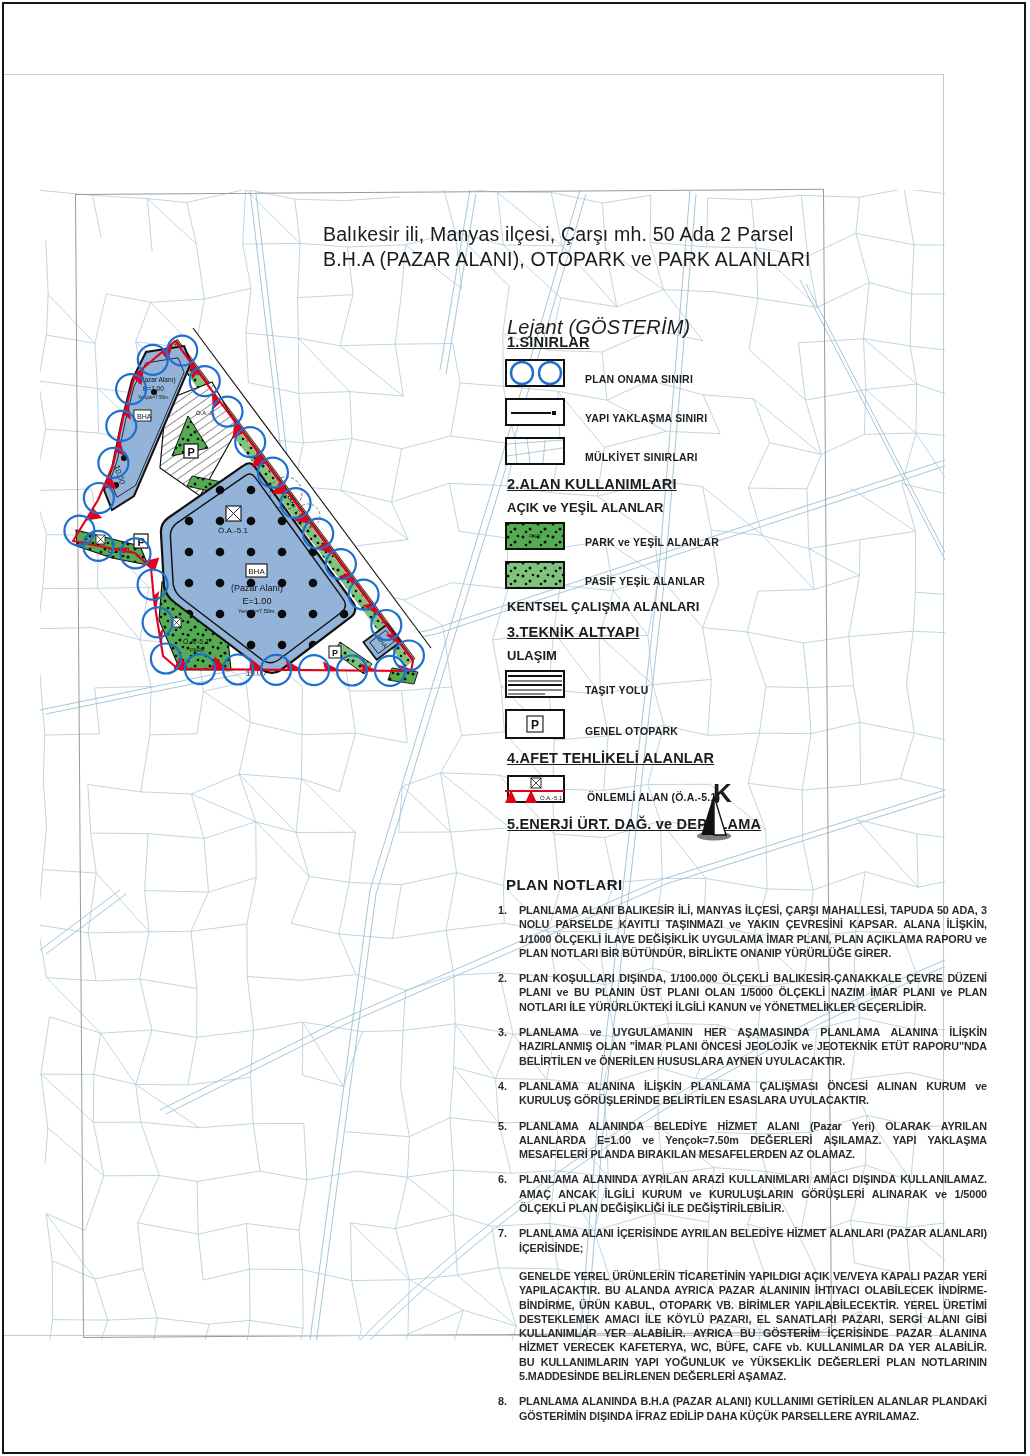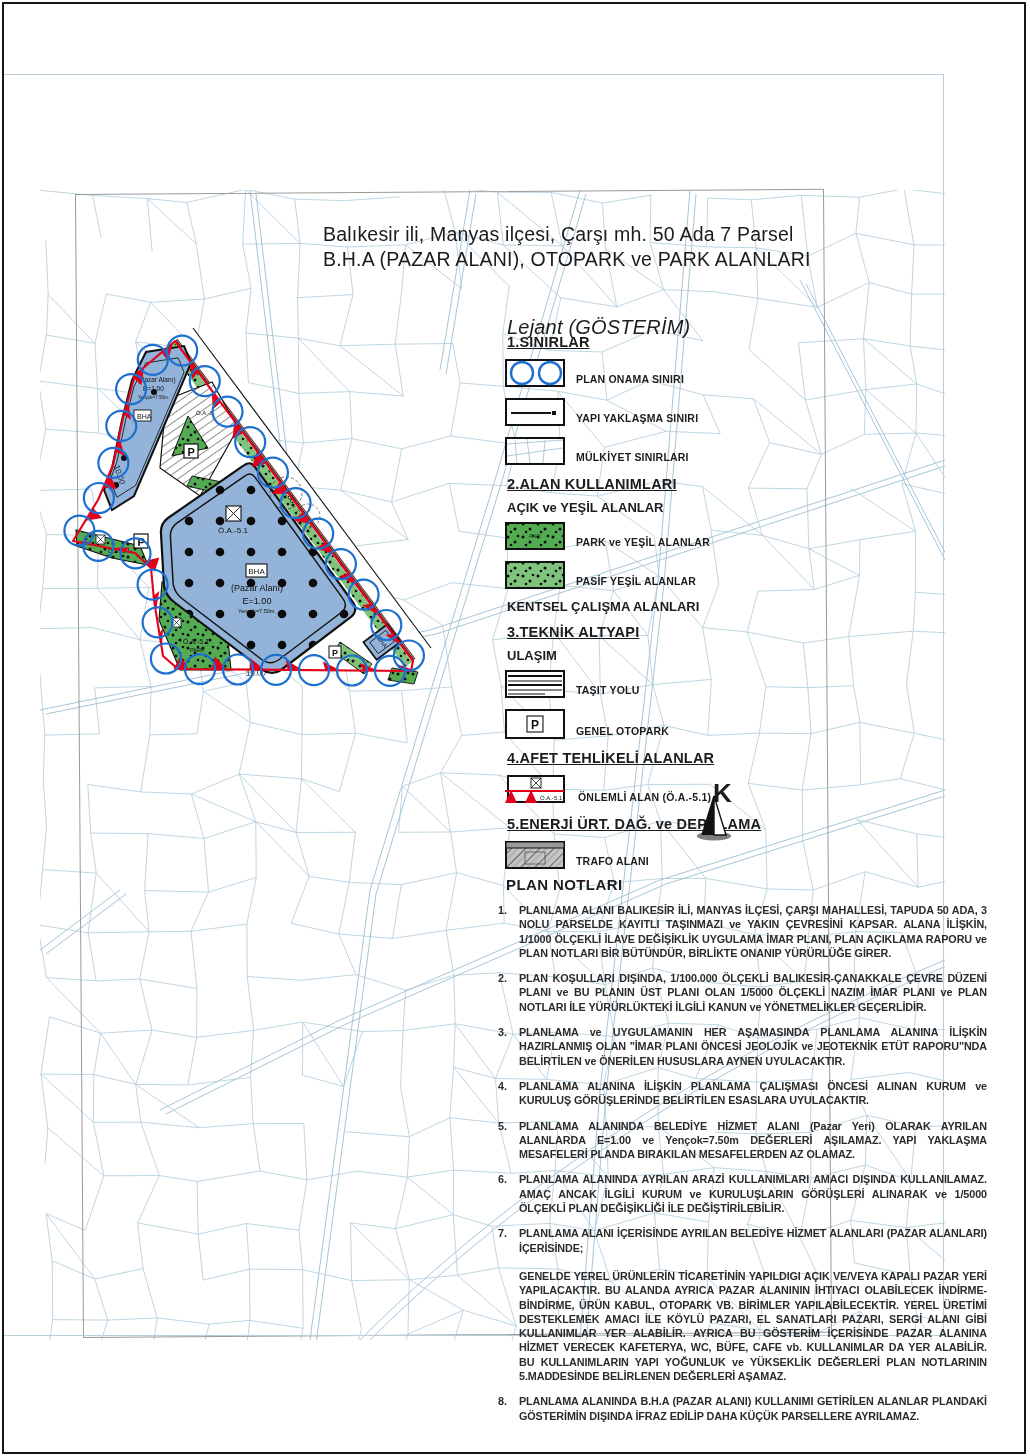--- a/index.html
+++ b/index.html
@@ -11,21 +11,21 @@
   .sheet-line{background:#b9ced9;}
   .map-border{left:75px;top:194px;width:747px;height:1142px;border:1px solid #9a9a9a;
               transform:rotate(-0.4deg);transform-origin:top left;}
   
   .title{left:323px;top:222px;font-size:19.5px;line-height:24.5px;letter-spacing:.2px;color:#1b1b1b;}
   .lejant{left:507px;top:316px;font-size:20px;letter-spacing:.2px;font-style:italic;}
   
   .legend{left:505px;top:334px;width:330px;}
   .lsec-title{font-size:14.5px;font-weight:600;letter-spacing:.2px;margin:10px 0 8px 2px;text-decoration:underline;}
   .lsec-sub{font-size:13px;font-weight:600;margin:2px 0 6px 2px;}
-  .lrow{display:flex;align-items:flex-end;gap:11px;margin-bottom:9px;}
+  .lrow{display:flex;align-items:flex-end;gap:20px;margin-bottom:9px;}
   .lrow svg{flex:none;display:block;}
   .llabel{font-size:10.5px;font-weight:600;letter-spacing:.2px;padding-bottom:3px;white-space:nowrap;}
   
   .notes{left:498px;top:876px;width:489px;}
   .notes-heading{font-size:15px;font-weight:600;letter-spacing:.4px;margin:0 0 10px 8px;}
   .note{display:flex;gap:6px;margin-bottom:11px;font-size:10.8px;line-height:14.3px;
         font-weight:700;letter-spacing:-.1px;color:#2b2b2b;}
   .note .n{width:15px;flex:none;}
   .note .t{flex:1;text-align:justify;}
   .note .t .p2{margin-top:14px;}
@@ -244,21 +244,21 @@
       <circle cx="102.8" cy="39.8" r="15" fill="none" stroke="#1d6fd0" stroke-width="2.2"></circle>
     </g>
 </svg>
 
 <div class="abs page-frame"></div>
 <div class="abs sheet-line" style="left:4px;top:74px;width:940px;height:1px;"></div>
 <div class="abs sheet-line" style="left:943px;top:74px;width:1px;height:1262px;"></div>
 <div class="abs sheet-line" style="left:4px;top:1335px;width:940px;height:1px;"></div>
 
 <div class="abs title">
-  <div>Balıkesir ili, Manyas ilçesi, Çarşı mh. 50 Ada 7 Parsel</div>
+  <div>Balıkesir ili, Manyas ilçesi, Çarşı mh. 50 Ada 2 Parsel</div>
   <div>B.H.A (PAZAR ALANI), OTOPARK ve PARK ALANLARI</div>
 </div>
 <div class="abs lejant">Lejant (GÖSTERİM)</div>
 
 <div class="abs legend">
 
   <div class="lsec-title" style="margin-top:0;">1.SINIRLAR</div>
   <div class="lrow">
     <svg width="60" height="30" viewBox="0 0 60 30">
       <rect x="1" y="2" width="58" height="26" fill="#fff" stroke="#111" stroke-width="2"></rect>
@@ -333,28 +333,20 @@
       <line x1="36" y1="4" x2="26" y2="14" stroke="#111" stroke-width=".8"></line>
       <line x1="0" y1="17" x2="59" y2="17" stroke="#e3001b" stroke-width="2.2"></line>
       <path d="M0,29 L6,16 L12,29 Z" fill="#e3001b"></path>
       <path d="M20,29 L26,16 L32,29 Z" fill="#e3001b"></path>
       <text x="35" y="26" font-size="6" fill="#111">Ö.A.-5.1</text>
     </svg>
     <span class="llabel">ÖNLEMLİ ALAN (Ö.A.-5.1)</span>
   </div>
 
   <div class="lsec-title">5.ENERJİ ÜRT. DAĞ. ve DEPOLAMA</div>
-  <div class="lrow">
-    <svg width="60" height="30" viewBox="0 0 60 30">
-      <rect x="1" y="2" width="58" height="26" fill="url(#trafoHatch)" stroke="#111" stroke-width="2"></rect>
-      <rect x="1" y="2" width="58" height="6" fill="#9a9a9a" stroke="#111" stroke-width="1"></rect>
-      <rect x="20" y="12" width="20" height="12" fill="none" stroke="#555" stroke-width=".8"></rect>
-    </svg>
-    <span class="llabel">TRAFO ALANI</span>
-  </div>
 </div>
 
 <div class="abs north">
   <span class="k">K</span>
   <svg width="50" height="64" viewBox="0 0 50 64" style="position:absolute;left:0;top:0;">
     <ellipse cx="21" cy="56" rx="17" ry="4.5" fill="#7e7e7e"></ellipse>
     <path d="M21,16 L9,55 L21,55 Z" fill="#111"></path>
     <path d="M21,16 L33,55 L21,55 Z" fill="#fff" stroke="#111" stroke-width="1.4"></path>
     <path d="M21,16 L9,55" stroke="#111" stroke-width="1.4"></path>
   </svg>

